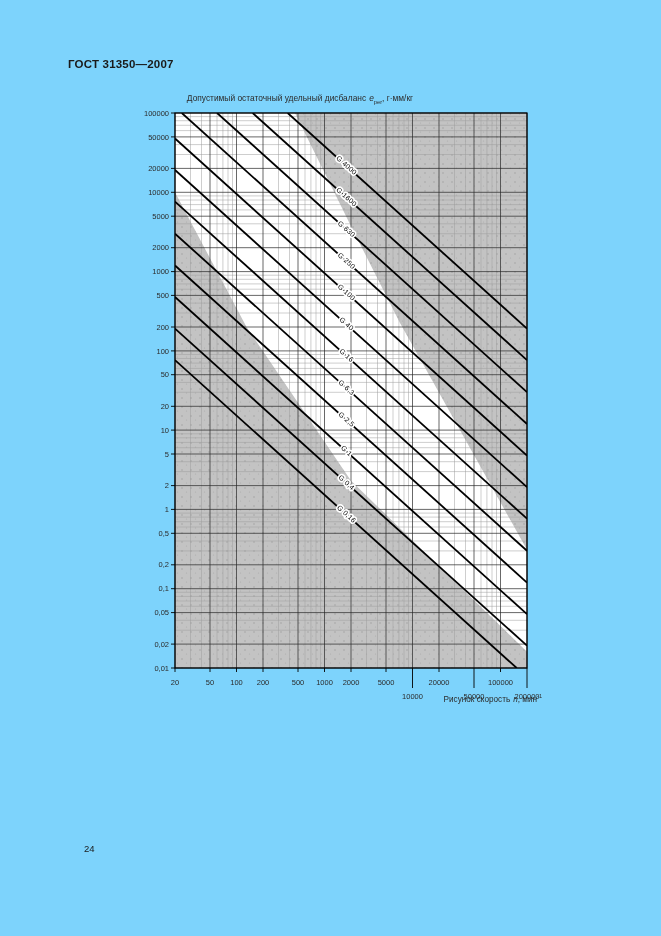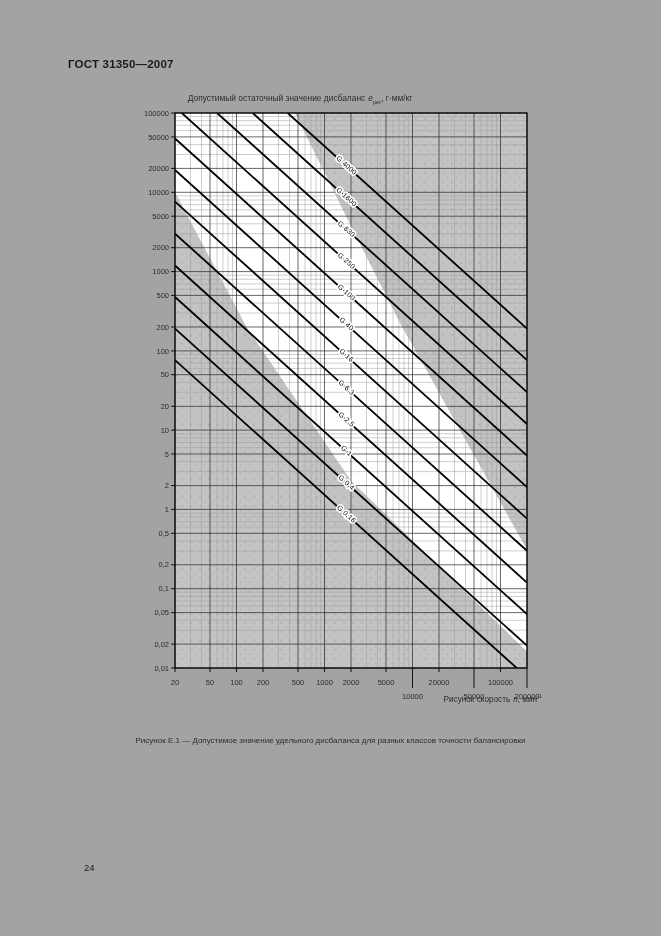--- a/index.html
+++ b/index.html
@@ -1,39 +1,39 @@
 <!DOCTYPE html>
 <html><head>
 <meta charset="utf-8">
 <style>
   html,body{margin:0;padding:0;background:#ffffff;}
   .page{
-    position:relative;width:661px;height:936px;background:#a3a3a3;
+    position:relative;width:661px;height:936px;background:#7dd3fc;
     font-family:"Liberation Sans","DejaVu Sans",sans-serif;color:#1a1a1a;overflow:hidden;
   }
   .doc-header{position:absolute;left:68px;top:58px;font-size:11.5px;font-weight:bold;letter-spacing:.2px;}
   .y-title{position:absolute;left:100px;top:93px;width:400px;text-align:center;font-size:8.4px;color:#2b2b2b;white-space:nowrap;}
   .y-title .it{font-style:italic;margin-left:3px;}
   .y-title sub{font-size:68%;}
   .x-title{position:absolute;left:300px;top:693px;width:242px;text-align:right;font-size:8.2px;color:#2b2b2b;white-space:nowrap;}
   .x-title .it{font-style:italic;margin-left:3px;}
   .x-title sup{font-size:68%;}
   .caption{position:absolute;left:33px;top:736px;width:595px;text-align:center;font-size:8px;color:#2b2b2b;}
-  .page-num{position:absolute;left:84px;top:862px;font-size:9.5px;color:#1a1a1a;}
+  .page-num{position:absolute;left:84px;top:843px;font-size:9.5px;color:#1a1a1a;}
   #chart{position:absolute;left:0;top:0;width:661px;height:936px;}
   #chart svg{display:block;font-family:"Liberation Sans","DejaVu Sans",sans-serif;}
 </style>
 </head>
 <body>
 
 <div class="page">
 
   <div class="doc-header">ГОСТ 31350—2007</div>
 
-  <div class="y-title"><span>Допустимый остаточный значение дисбаланс</span><span class="it">e</span><sub>per</sub><span>, г·мм/кг</span></div>
+  <div class="y-title"><span>Допустимый остаточный удельный дисбаланс</span><span class="it">e</span><sub>per</sub><span>, г·мм/кг</span></div>
 
   <div id="chart">
       <svg width="661" height="936" viewBox="0 0 661 936" xmlns="http://www.w3.org/2000/svg">
         <defs>
     <clipPath id="plotclip">
             <rect x="175" y="113" width="352" height="555"></rect>
           </clipPath>
     <pattern id="halftone" width="9" height="9" patternUnits="userSpaceOnUse">
       <circle cx="2" cy="2" r="0.8" fill="#555" opacity="0.30"></circle>
       <circle cx="6.5" cy="6" r="0.6" fill="#555" opacity="0.20"></circle>
@@ -248,17 +248,16 @@
         <text x="169" y="567.4" text-anchor="end" font-size="7.5" fill="#2b2b2b">0,2</text>
         <text x="169" y="591.3" text-anchor="end" font-size="7.5" fill="#2b2b2b">0,1</text>
         <text x="169" y="615.2" text-anchor="end" font-size="7.5" fill="#2b2b2b">0,05</text>
         <text x="169" y="646.7" text-anchor="end" font-size="7.5" fill="#2b2b2b">0,02</text>
         <text x="169" y="670.6" text-anchor="end" font-size="7.5" fill="#2b2b2b">0,01</text>
       </svg>
     </div>
 
   <div class="x-title"><span>Рисунок скорость</span><span class="it">n</span><span>, мин</span><sup>-1</sup></div>
 
-  <div class="caption">Рисунок Е.1 — Допустимое значение удельного дисбаланса для разных классов точности балансировки</div>
 
   <div class="page-num">24</div>
 
 </div>
 
 </body></html>

